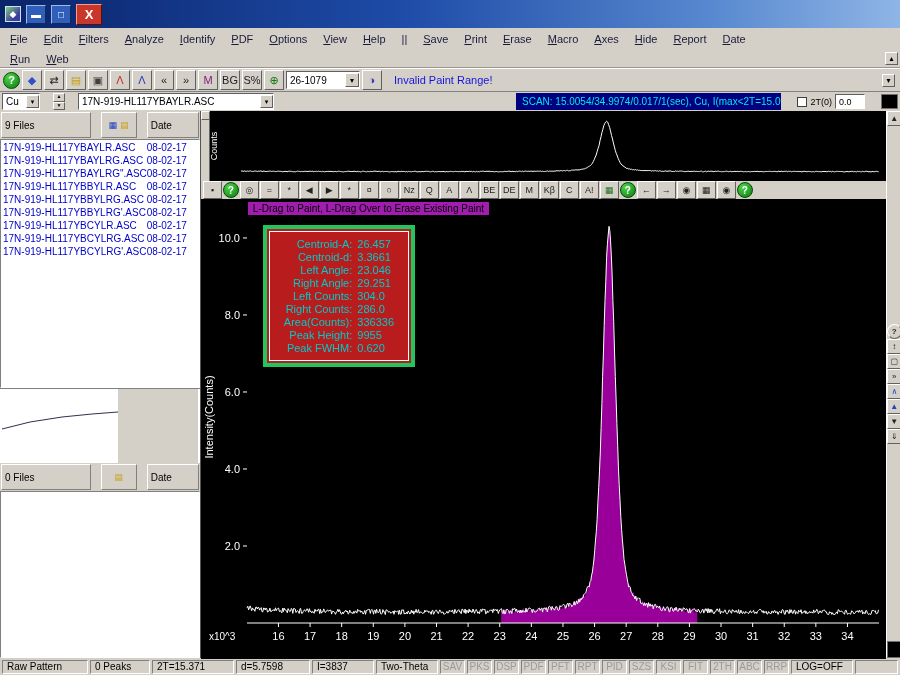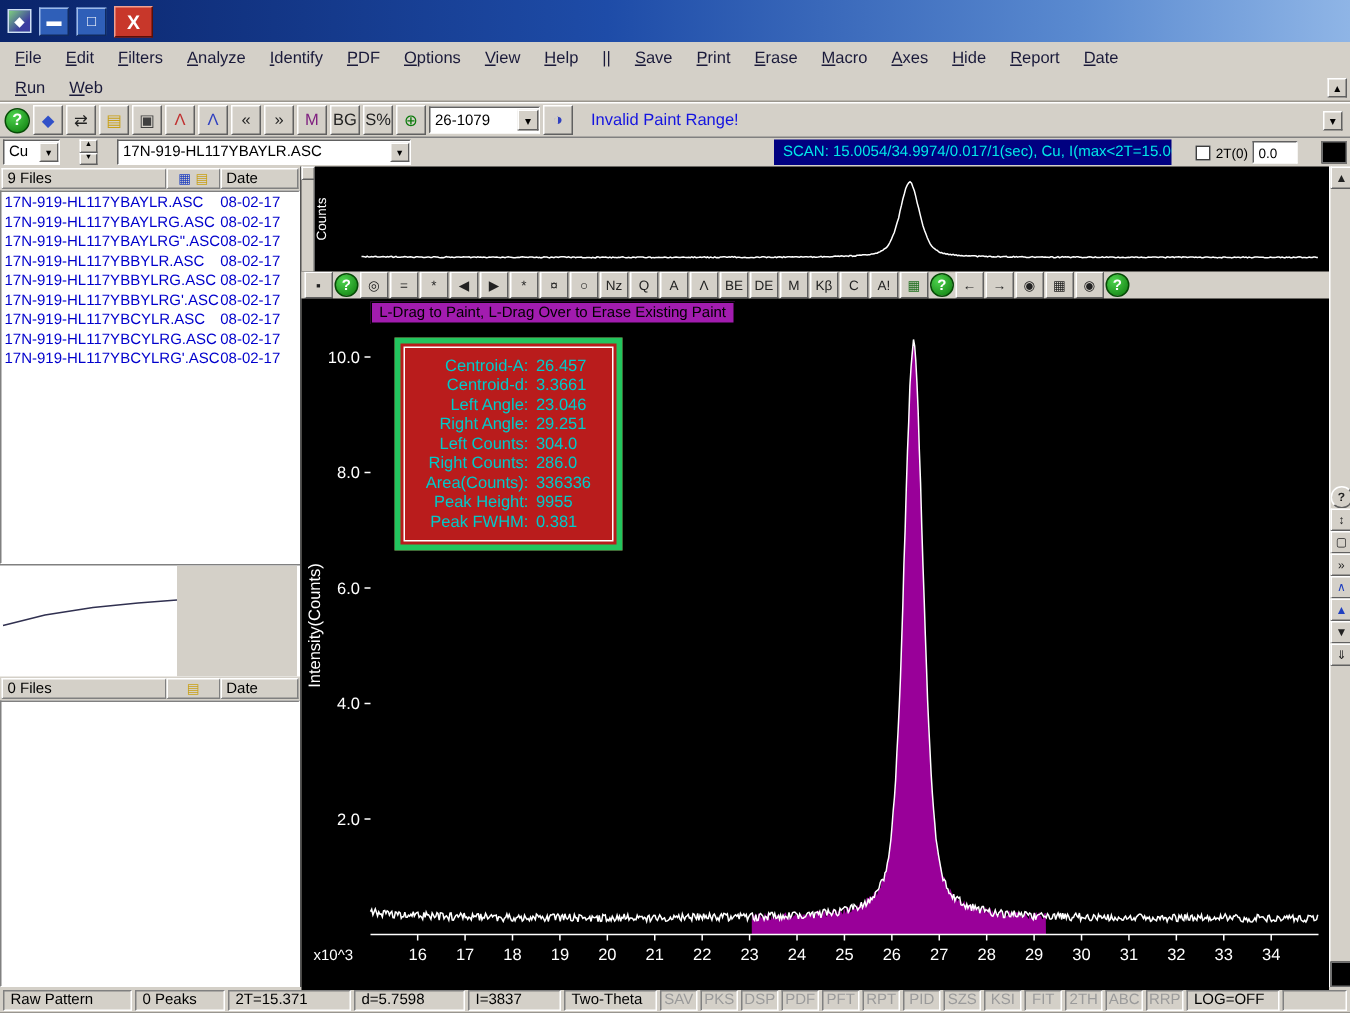--- a/index.html
+++ b/index.html
@@ -60,21 +60,21 @@
     align-items:center;padding-left:6px;white-space:nowrap;overflow:hidden;}
   .scan-extra{display:flex;align-items:center;gap:3px;font-size:9px;padding:0 3px;}
   .checkbox{width:10px;height:10px;background:#fff;border:1px solid #404040;}
   .offset-field{width:30px;height:15px;background:#fff;border:1px solid;
     border-color:#606060 #fff #fff #606060;font-size:9px;display:flex;align-items:center;padding-left:3px;}
   .black-swatch{width:17px;height:15px;background:#000;border:1px solid #707070;margin-right:2px;}
 
   
   .workspace{flex:1;display:flex;min-height:0;}
   .left-panel{flex:0 0 200px;display:flex;flex-direction:column;background:#D4D0C8;border-right:1px solid #555;}
-  .panel-header{height:16px;display:flex;gap:0;padding:1px;font-size:10px;}
+  .panel-header{height:28px;display:flex;gap:10px;padding:1px;font-size:10px;}
   .ph-seg{background:#D4D0C8;border:1px solid;border-color:#fff #808080 #808080 #fff;
     display:flex;align-items:center;padding:0 3px;white-space:nowrap;}
   .ph-name{flex:1;}
   .ph-icons{width:36px;justify-content:center;gap:3px;font-size:9px;}
   .ph-date{width:52px;}
   .file-list{height:249px;background:#fff;border:1px solid;border-color:#808080 #fff #fff #808080;
     overflow:hidden;padding-top:1px;}
   .file-row{display:flex;height:13px;line-height:13px;font-size:10px;color:#0000CC;padding:0 2px;}
   .fname{flex:1;white-space:nowrap;overflow:hidden;}
   .fdate{flex:0 0 50px;}
@@ -376,21 +376,21 @@
               <span class="ivalue">29.251</span>
               <span class="ilabel">Left Counts:</span>
               <span class="ivalue">304.0</span>
               <span class="ilabel">Right Counts:</span>
               <span class="ivalue">286.0</span>
               <span class="ilabel">Area(Counts):</span>
               <span class="ivalue">336336</span>
               <span class="ilabel">Peak Height:</span>
               <span class="ivalue">9955</span>
               <span class="ilabel">Peak FWHM:</span>
-              <span class="ivalue">0.381</span>
+              <span class="ivalue">0.620</span>
             </div>
         </div>
       </div>
     </div>
 
     <div class="right-strip" id="right-strip">
         <span class="rs-btn">▲</span>
         <span class="rs-spacer"></span>
         <span class="rs-btn round-green">?</span>
         <span class="rs-btn">↕</span>

